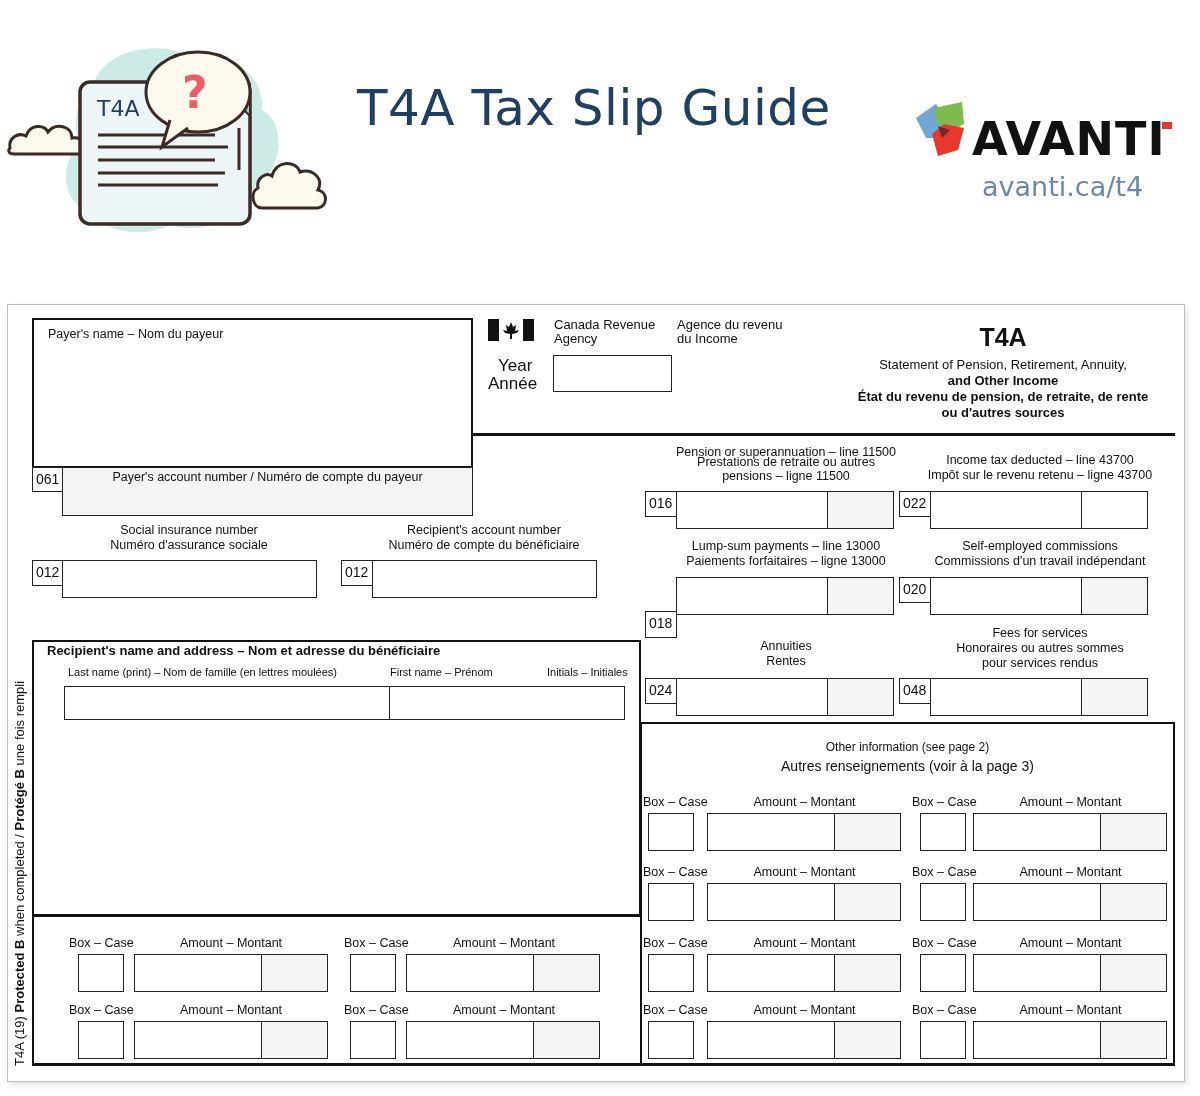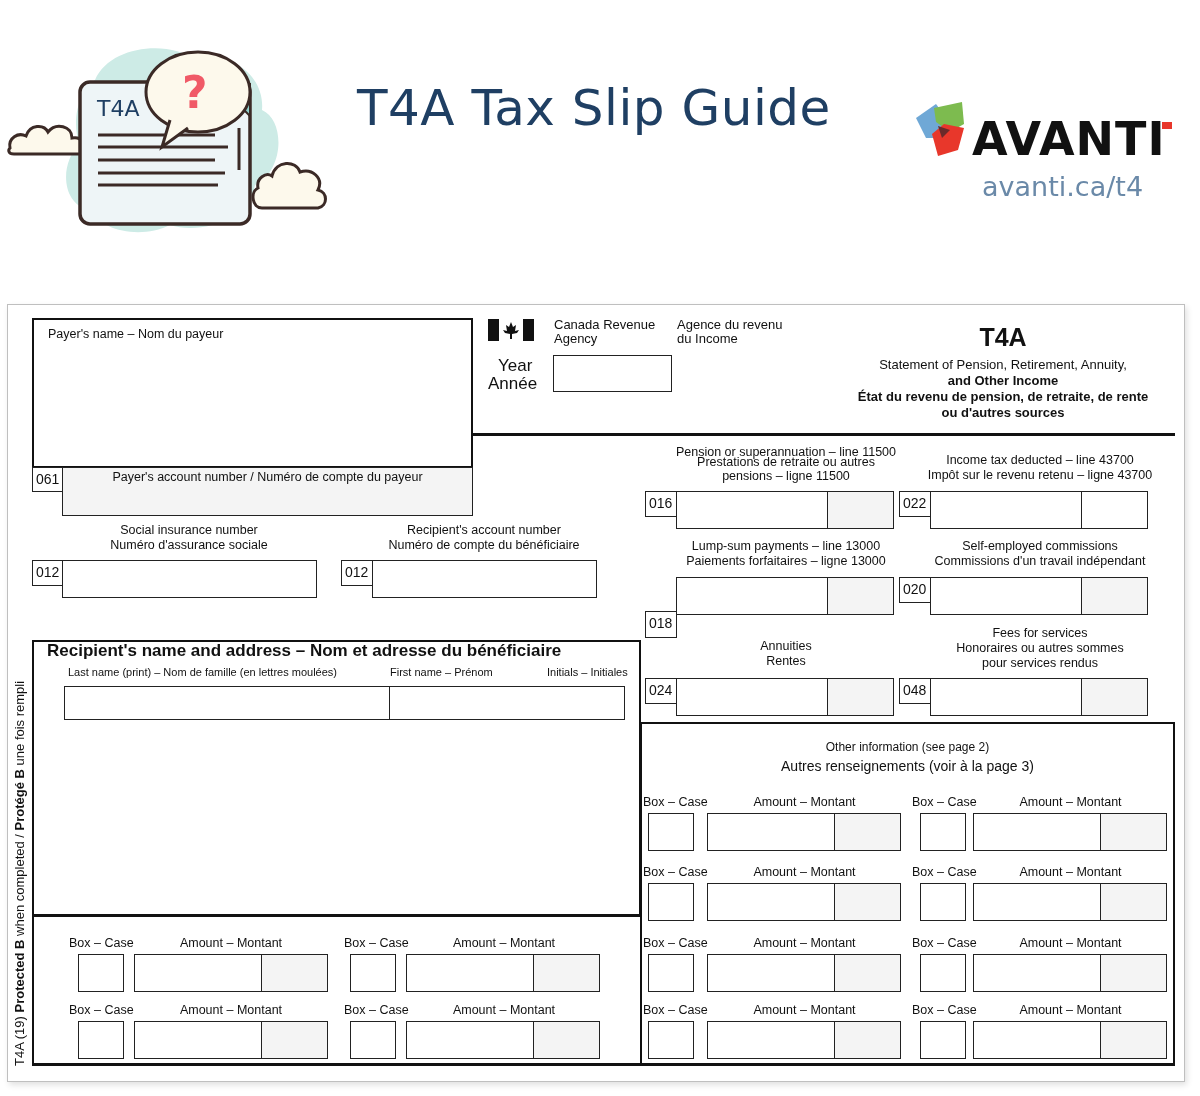--- a/index.html
+++ b/index.html
@@ -145,21 +145,21 @@
 <div class="code" style="left:645px;top:678px;width:32px;height:26px;">024</div>
 
 <div class="lbl" style="left:900px;top:626px;width:280px;">Fees for services</div>
 <div class="lbl" style="left:900px;top:641px;width:280px;">Honoraires ou autres sommes</div>
 <div class="lbl" style="left:900px;top:656px;width:280px;">pour services rendus</div>
 <div class="box" style="left:930px;top:678px;width:153px;height:38px;"></div>
 <div class="box shade" style="left:1081px;top:678px;width:67px;height:38px;"></div>
 <div class="code" style="left:899px;top:678px;width:32px;height:26px;">048</div>
 
 <div class="box thick" style="left:32px;top:640px;width:609px;height:276px;background:transparent;"></div>
-<div class="lbl" style="left:47px;top:643px;font-size:17px;line-height:16px;font-weight:bold;text-align:left;">Recipient's name and address – Nom et adresse du bénéficiaire</div>
+<div class="lbl" style="left:47px;top:643px;font-size:13px;line-height:16px;font-weight:bold;text-align:left;">Recipient's name and address – Nom et adresse du bénéficiaire</div>
 <div class="lbl lbl-small" style="left:68px;top:665px;text-align:left;">Last name (print) – Nom de famille (en lettres moulées)</div>
 <div class="lbl lbl-small" style="left:390px;top:665px;text-align:left;">First name – Prénom</div>
 <div class="lbl lbl-small" style="left:547px;top:665px;text-align:left;">Initials – Initiales</div>
 <div class="box" style="left:64px;top:686px;width:327px;height:34px;"></div>
 <div class="box" style="left:389px;top:686px;width:236px;height:34px;"></div>
 
 <div class="box thick" style="left:640px;top:722px;width:535px;height:343px;background:transparent;"></div>
 <div class="box thick" style="left:32px;top:914px;width:1143px;height:151px;background:transparent;border-right:none;border-top:none;border-bottom:none;"></div>
 <div class="hline" style="left:32px;top:914px;width:609px;height:2.5px;"></div>
 <div class="hline" style="left:32px;top:1063px;width:1143px;height:2.5px;"></div>

